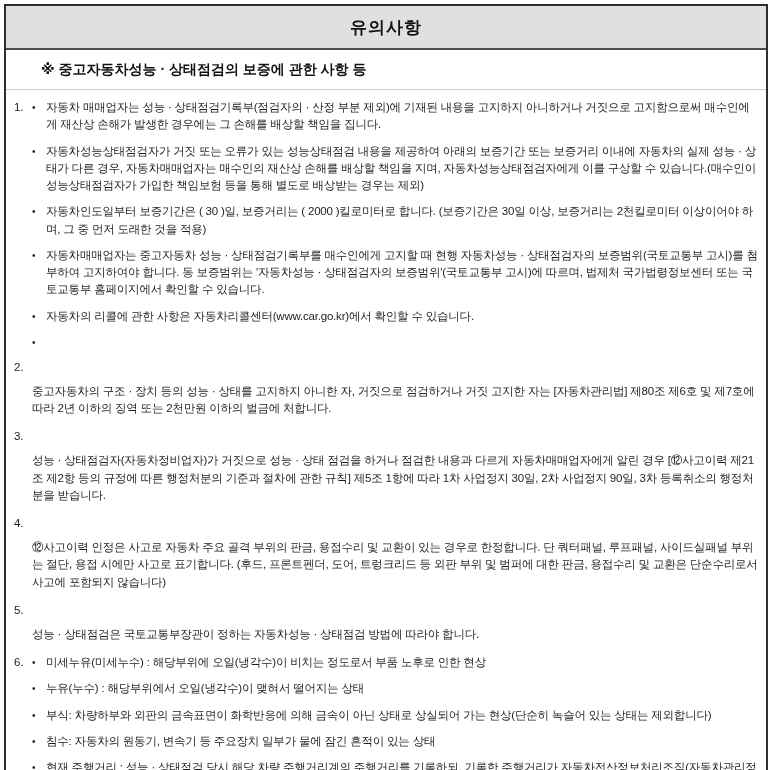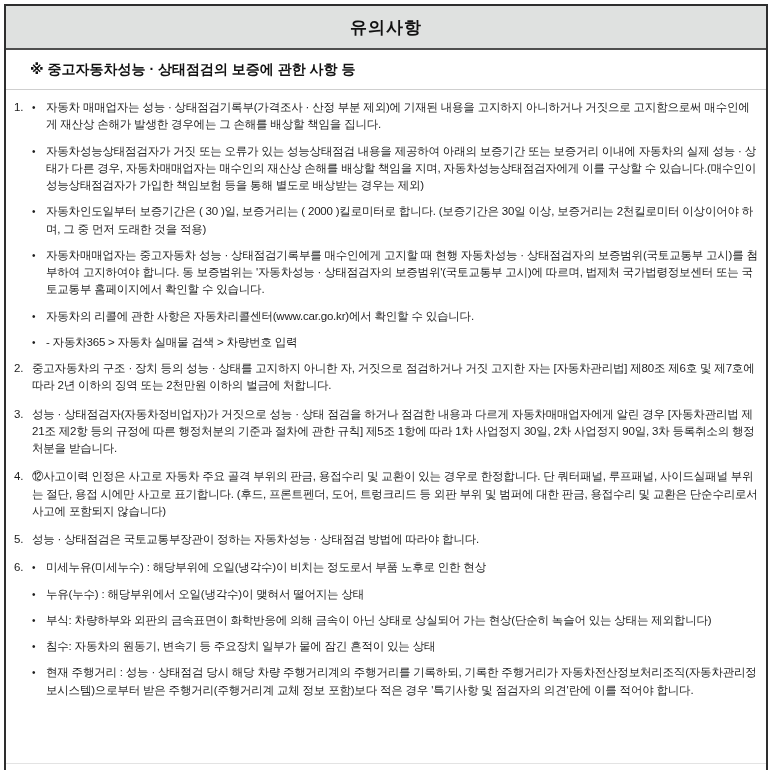--- a/index.html
+++ b/index.html
@@ -35,37 +35,37 @@
     justify-content: center;
   }
   .titlebar .title-text {
     font-size: 17px;
     font-weight: bold;
     letter-spacing: 1px;
     color: #111;
   }
   .section-heading {
     flex: none;
-    padding: 11px 10px 10px 24px;
+    padding: 11px 10px 10px 35px;
     font-size: 14px;
     font-weight: bold;
     color: #111;
     border-bottom: 1px solid #cfcfcf;
   }
   .content {
     flex: 1;
     padding: 9px 8px 0 8px;
     font-size: 11.5px;
     line-height: 1.5;
     letter-spacing: -0.2px;
   }
   .notice { display: flex; margin-bottom: 9px; }
   .notice-num { flex: none; width: 18px; }
   .notice-body { flex: 1; }
-  .notice-text { margin-bottom: 2px; }
+  .notice-text { margin-bottom: 2px; margin-top: 24px; }
   .bullet-row { display: flex; margin-bottom: 9px; }
   .notice-body .bullet-row:last-child { margin-bottom: 0; }
   .bullet-dot { flex: none; width: 14px; font-size: 10px; padding-top: 1px; }
   .bullet-text { flex: 1; }
   .subline { }
   .footer-divider {
     flex: none;
     margin-top: auto;
     border-top: 1px solid #e3e3e3;
     height: 6px;
@@ -80,21 +80,21 @@
       <span class="title-text">유의사항</span>
     </div>
     <div class="section-heading">※ 중고자동차성능 · 상태점검의 보증에 관한 사항 등</div>
     <div class="content">
         <div class="notice">
           <span class="notice-num">1.</span>
           <div class="notice-body">
             <div class="bullet-row">
               <span class="bullet-dot">•</span>
               <div class="bullet-text">
-                <div>자동차 매매업자는 성능 · 상태점검기록부(가격조사 · 산정 부분 제외)에 기재된 내용을 고지하지 아니하거나 거짓으로 고지함으로써 매수인에게 재산상 손해가 발생한 경우에는 그 손해를 배상할 책임을 집니다.</div>
+                <div>자동차 매매업자는 성능 · 상태점검기록부(점검자의 · 산정 부분 제외)에 기재된 내용을 고지하지 아니하거나 거짓으로 고지함으로써 매수인에게 재산상 손해가 발생한 경우에는 그 손해를 배상할 책임을 집니다.</div>
               </div>
             </div>
             <div class="bullet-row">
               <span class="bullet-dot">•</span>
               <div class="bullet-text">
                 <div>자동차성능상태점검자가 거짓 또는 오류가 있는 성능상태점검 내용을 제공하여 아래의 보증기간 또는 보증거리 이내에 자동차의 실제 성능 · 상태가 다른 경우, 자동차매매업자는 매수인의 재산상 손해를 배상할 책임을 지며, 자동차성능상태점검자에게 이를 구상할 수 있습니다.(매수인이 성능상태점검자가 가입한 책임보험 등을 통해 별도로 배상받는 경우는 제외)</div>
               </div>
             </div>
             <div class="bullet-row">
               <span class="bullet-dot">•</span>
@@ -110,35 +110,34 @@
             </div>
             <div class="bullet-row">
               <span class="bullet-dot">•</span>
               <div class="bullet-text">
                 <div>자동차의 리콜에 관한 사항은 자동차리콜센터(www.car.go.kr)에서 확인할 수 있습니다.</div>
               </div>
             </div>
             <div class="bullet-row">
               <span class="bullet-dot">•</span>
               <div class="bullet-text">
-                <div class="subline">- 자동차365 &gt; 자동차 실매물 검색 &gt; 차량번호 입력</div>
               </div>
             </div>
           </div>
         </div>
         <div class="notice">
           <span class="notice-num">2.</span>
           <div class="notice-body">
             <div class="notice-text">중고자동차의 구조 · 장치 등의 성능 · 상태를 고지하지 아니한 자, 거짓으로 점검하거나 거짓 고지한 자는 [자동차관리법] 제80조 제6호 및 제7호에 따라 2년 이하의 징역 또는 2천만원 이하의 벌금에 처합니다.</div>
           </div>
         </div>
         <div class="notice">
           <span class="notice-num">3.</span>
           <div class="notice-body">
-            <div class="notice-text">성능 · 상태점검자(자동차정비업자)가 거짓으로 성능 · 상태 점검을 하거나 점검한 내용과 다르게 자동차매매업자에게 알린 경우 [자동차관리법 제21조 제2항 등의 규정에 따른 행정처분의 기준과 절차에 관한 규칙] 제5조 1항에 따라 1차 사업정지 30일, 2차 사업정지 90일, 3차 등록취소의 행정처분을 받습니다.</div>
+            <div class="notice-text">성능 · 상태점검자(자동차정비업자)가 거짓으로 성능 · 상태 점검을 하거나 점검한 내용과 다르게 자동차매매업자에게 알린 경우 [⑫사고이력 제21조 제2항 등의 규정에 따른 행정처분의 기준과 절차에 관한 규칙] 제5조 1항에 따라 1차 사업정지 30일, 2차 사업정지 90일, 3차 등록취소의 행정처분을 받습니다.</div>
           </div>
         </div>
         <div class="notice">
           <span class="notice-num">4.</span>
           <div class="notice-body">
             <div class="notice-text">⑫사고이력 인정은 사고로 자동차 주요 골격 부위의 판금, 용접수리 및 교환이 있는 경우로 한정합니다. 단 쿼터패널, 루프패널, 사이드실패널 부위는 절단, 용접 시에만 사고로 표기합니다. (후드, 프론트펜더, 도어, 트렁크리드 등 외판 부위 및 범퍼에 대한 판금, 용접수리 및 교환은 단순수리로서 사고에 포함되지 않습니다)</div>
           </div>
         </div>
         <div class="notice">
           <span class="notice-num">5.</span>

